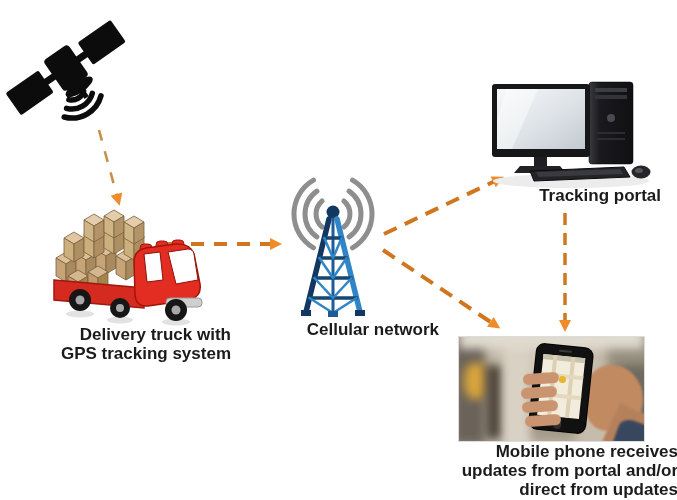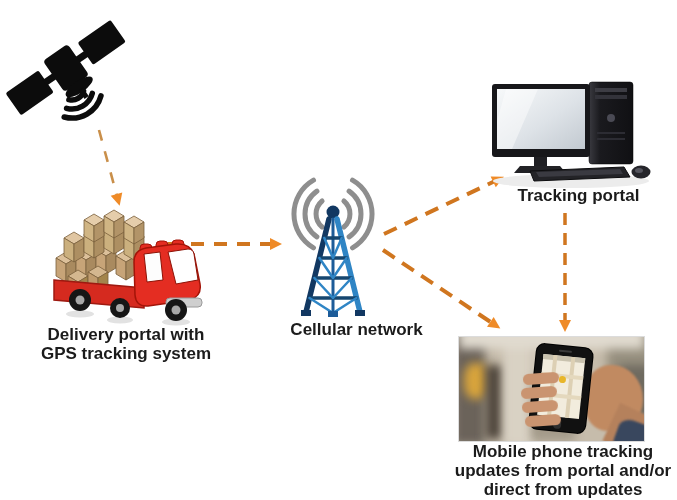--- a/index.html
+++ b/index.html
@@ -3,21 +3,21 @@
 <meta charset="utf-8">
 <style>
   html,body{margin:0;padding:0;background:#ffffff;}
   .canvas{
     position:relative;width:677px;height:500px;background:#ffffff;overflow:hidden;
     font-family:"Liberation Sans",sans-serif;
   }
   .layer{position:absolute;left:0;top:0;pointer-events:none;}
   .icon{position:absolute;}
   .label{
-    position:absolute;text-align:center;font-weight:bold;font-size:17px;
+    position:absolute;text-align:right;font-weight:bold;font-size:17px;
     line-height:19px;color:#1b1b1b;
   }
   
   .photo{position:absolute;left:458px;top:336px;width:185px;height:104px;
          overflow:hidden;background:#c6bcab;border:1px solid #dcdcdc;}
   .photo .b{position:absolute;filter:blur(5px);}
   .bg1{left:-6px;top:-4px;width:32px;height:112px;background:#6b635a;}
   .bg2{left:5px;top:26px;width:25px;height:36px;background:#d8a43c;border-radius:40%;}
   .bg3{left:26px;top:28px;width:19px;height:74px;background:#52493f;}
   .bg4{left:44px;top:-6px;width:31px;height:116px;background:#d9d2c4;}
@@ -247,28 +247,28 @@
     </div>
     <div class="finger" style="left:64px;top:36px"></div>
     <div class="finger" style="left:62px;top:50px"></div>
     <div class="finger" style="left:63px;top:64px"></div>
     <div class="finger" style="left:66px;top:78px"></div>
     <div class="arm"></div>
     <div class="sleeve"></div>
   </div>
 
   <div class="label" style="left:21px;top:325px;width:210px">
-    <div>Delivery portal with</div>
+    <div>Delivery truck with</div>
     <div>GPS tracking system</div>
   </div>
   <div class="label" style="left:274px;top:320px;width:165px">
     <div>Cellular network</div>
   </div>
   <div class="label" style="left:496px;top:186px;width:165px">
     <div>Tracking portal</div>
   </div>
   <div class="label" style="left:448px;top:442px;width:230px">
-    <div>Mobile phone tracking</div>
+    <div>Mobile phone receives</div>
     <div>updates from portal and/or</div>
     <div>direct from updates</div>
   </div>
 
 </div>
 
 </body></html>

